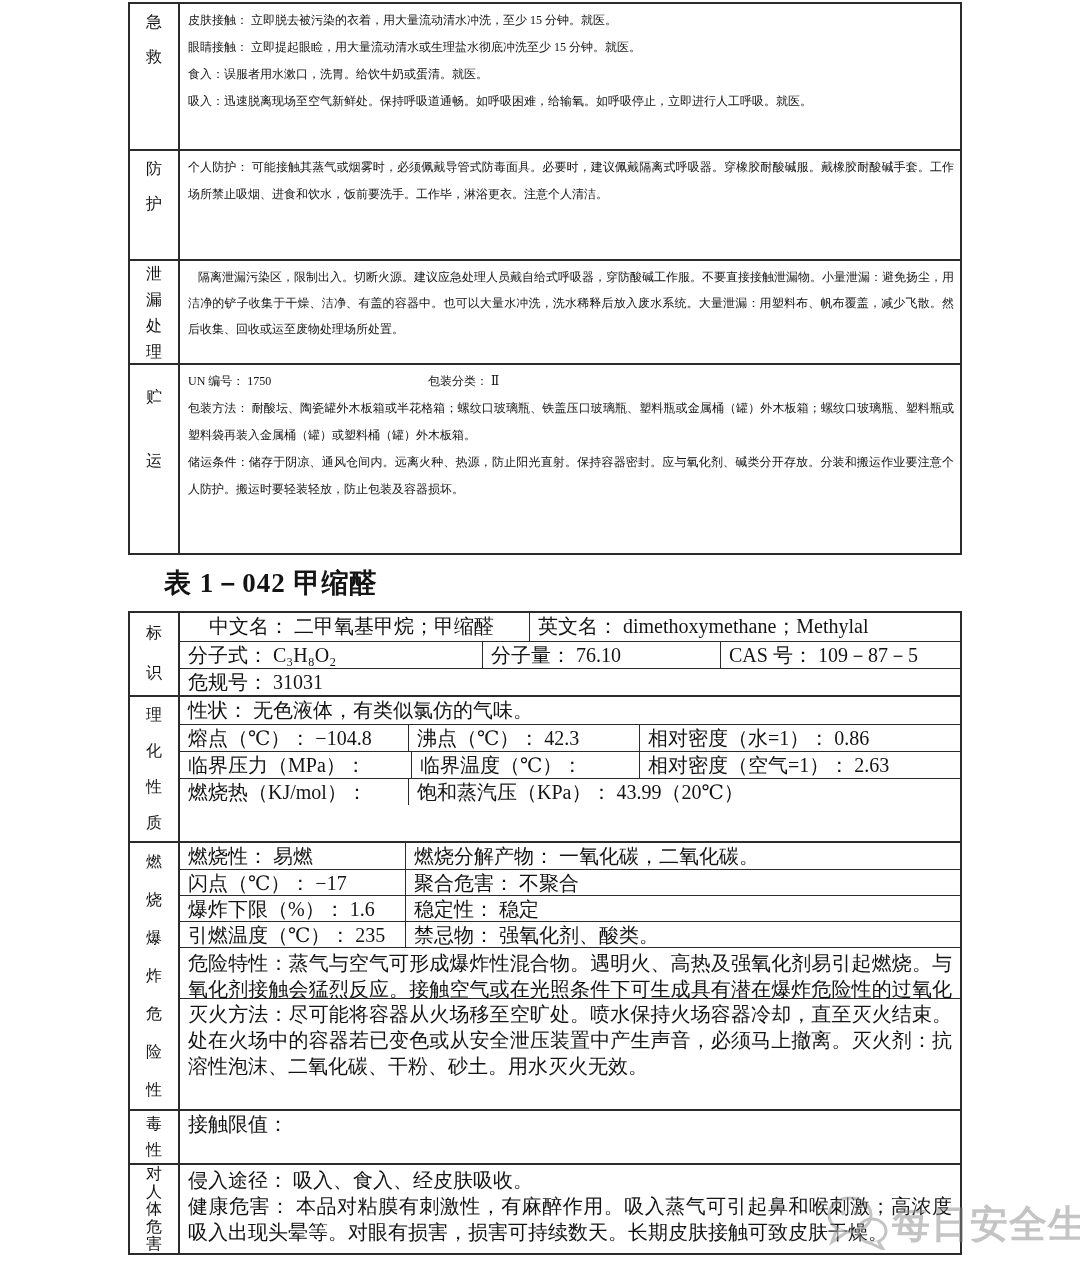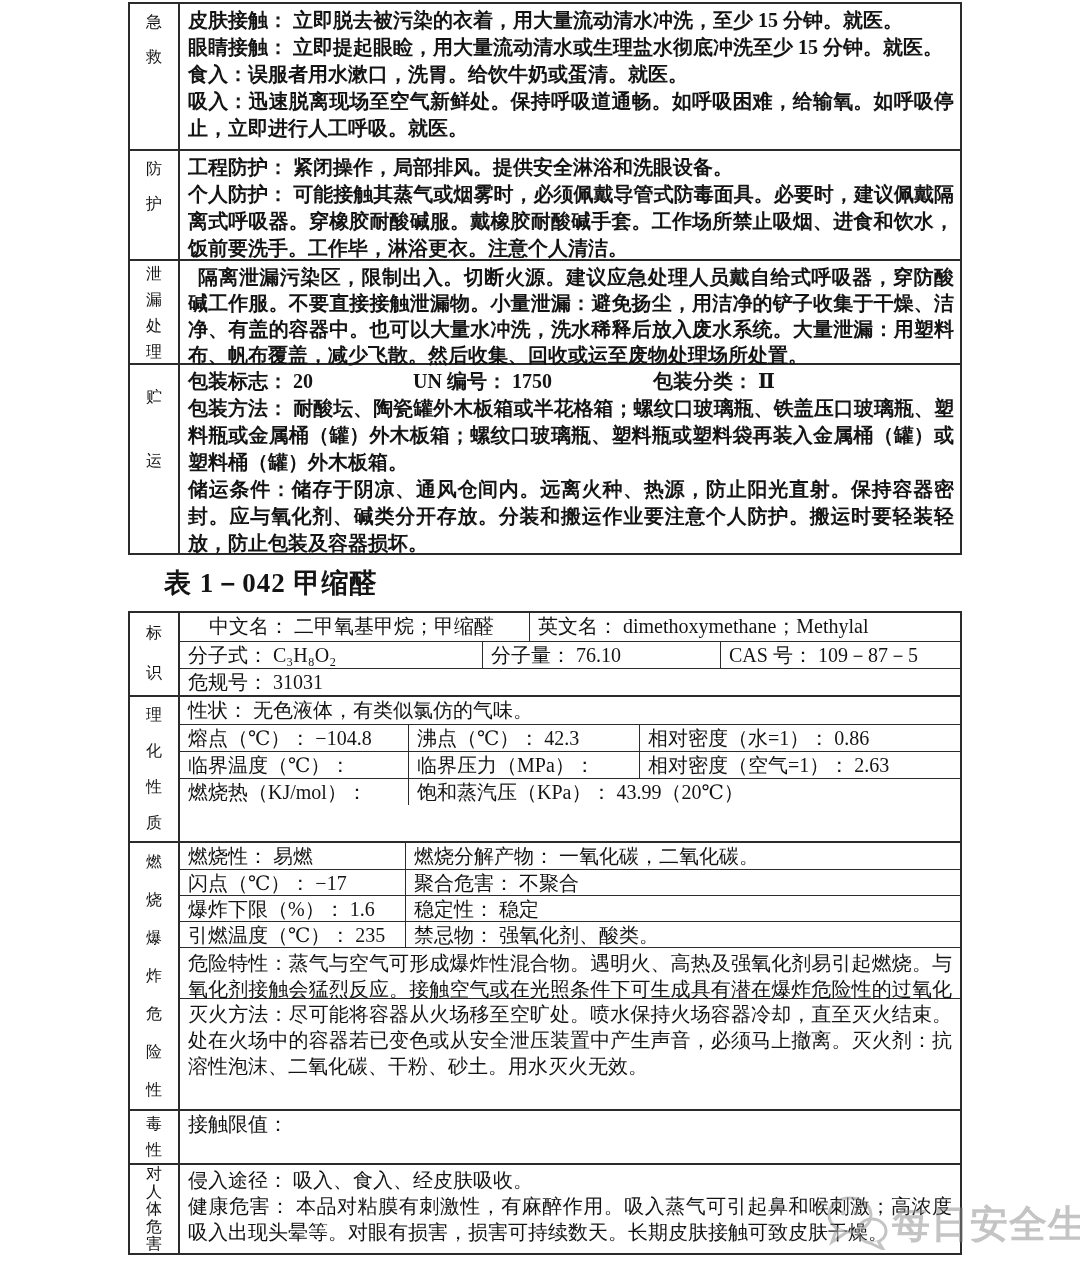--- a/index.html
+++ b/index.html
@@ -28,21 +28,21 @@
   }
   .lab .v {
     width:22px; text-align:center; word-break:break-all;
     line-height:var(--llh,34px); letter-spacing:0;
   }
 
   .body { flex:1; min-width:0; display:flex; flex-direction:column; }
 
   
   .paras { padding:3px 6px 0 8px; }
-  .paras p { font-size:20px; line-height:27px; text-align:justify;font-weight:bold; }
+  .paras p { font-size:12px; line-height:27px; text-align:justify; }
   .lh26 p { line-height:26px; }
   .indent1 { text-indent:10px; }
 
   .packrow { display:flex; white-space:nowrap; }
   .packrow span { display:inline-block; }
   .pk1 { width:225px; } .pk2 { width:240px; }
 
   
   .sub { display:flex; align-items:stretch; }
   .sub + .sub { border-top:1.6px solid #2b2b2b; }
@@ -90,41 +90,39 @@
         <p>食入：误服者用水漱口，洗胃。给饮牛奶或蛋清。就医。</p>
         <p>吸入：迅速脱离现场至空气新鲜处。保持呼吸道通畅。如呼吸困难，给输氧。如呼吸停止，立即进行人工呼吸。就医。</p>
       </div>
     </div>
 
     <div class="sec" style="height:110px">
       <div class="lab" style="--llh:35px">
         <div class="v">防护</div>
       </div>
       <div class="body paras">
-        <p>工程防护： 紧闭操作，局部排风。提供安全淋浴和洗眼设备。</p>
         <p>个人防护： 可能接触其蒸气或烟雾时，必须佩戴导管式防毒面具。必要时，建议佩戴隔离式呼吸器。穿橡胶耐酸碱服。戴橡胶耐酸碱手套。工作场所禁止吸烟、进食和饮水，饭前要洗手。工作毕，淋浴更衣。注意个人清洁。</p>
       </div>
     </div>
 
     <div class="sec" style="height:104px">
       <div class="lab" style="--llh:26px">
         <div class="v">泄漏处理</div>
       </div>
       <div class="body paras lh26">
         <p class="indent1">隔离泄漏污染区，限制出入。切断火源。建议应急处理人员戴自给式呼吸器，穿防酸碱工作服。不要直接接触泄漏物。小量泄漏：避免扬尘，用洁净的铲子收集于干燥、洁净、有盖的容器中。也可以大量水冲洗，洗水稀释后放入废水系统。大量泄漏：用塑料布、帆布覆盖，减少飞散。然后收集、回收或运至废物处理场所处置。</p>
       </div>
     </div>
 
     <div class="sec" style="height:190px">
       <div class="lab" style="--llh:64px">
         <div class="v">贮运</div>
       </div>
       <div class="body paras">
         <p class="packrow">
-          <span class="pk1">包装标志： 20</span>
           <span class="pk2">UN 编号： 1750</span>
           <span>包装分类： Ⅱ</span>
         </p>
         <p>包装方法： 耐酸坛、陶瓷罐外木板箱或半花格箱；螺纹口玻璃瓶、铁盖压口玻璃瓶、塑料瓶或金属桶（罐）外木板箱；螺纹口玻璃瓶、塑料瓶或塑料袋再装入金属桶（罐）或塑料桶（罐）外木板箱。</p>
         <p>储运条件：储存于阴凉、通风仓间内。远离火种、热源，防止阳光直射。保持容器密封。应与氧化剂、碱类分开存放。分装和搬运作业要注意个人防护。搬运时要轻装轻放，防止包装及容器损坏。</p>
       </div>
     </div>
 
   </div>
 
@@ -159,22 +157,22 @@
       <div class="body">
         <div class="sub h27">
           <div class="cell grow">性状： 无色液体，有类似氯仿的气味。</div>
         </div>
         <div class="sub h27">
           <div class="cell" style="flex:0 0 228px">熔点（℃）： −104.8</div>
           <div class="cell" style="flex:0 0 231px">沸点（℃）： 42.3</div>
           <div class="cell grow">相对密度（水=1）： 0.86</div>
         </div>
         <div class="sub h27">
+          <div class="cell" style="flex:0 0 231px">临界压力（MPa）：</div>
           <div class="cell" style="flex:0 0 228px">临界温度（℃）：</div>
-          <div class="cell" style="flex:0 0 231px">临界压力（MPa）：</div>
           <div class="cell grow">相对密度（空气=1）： 2.63</div>
         </div>
         <div class="sub h27">
           <div class="cell" style="flex:0 0 228px">燃烧热（KJ/mol）：</div>
           <div class="cell grow">饱和蒸汽压（KPa）： 43.99（20℃）</div>
         </div>
       </div>
     </div>
 
     <div class="sec">

